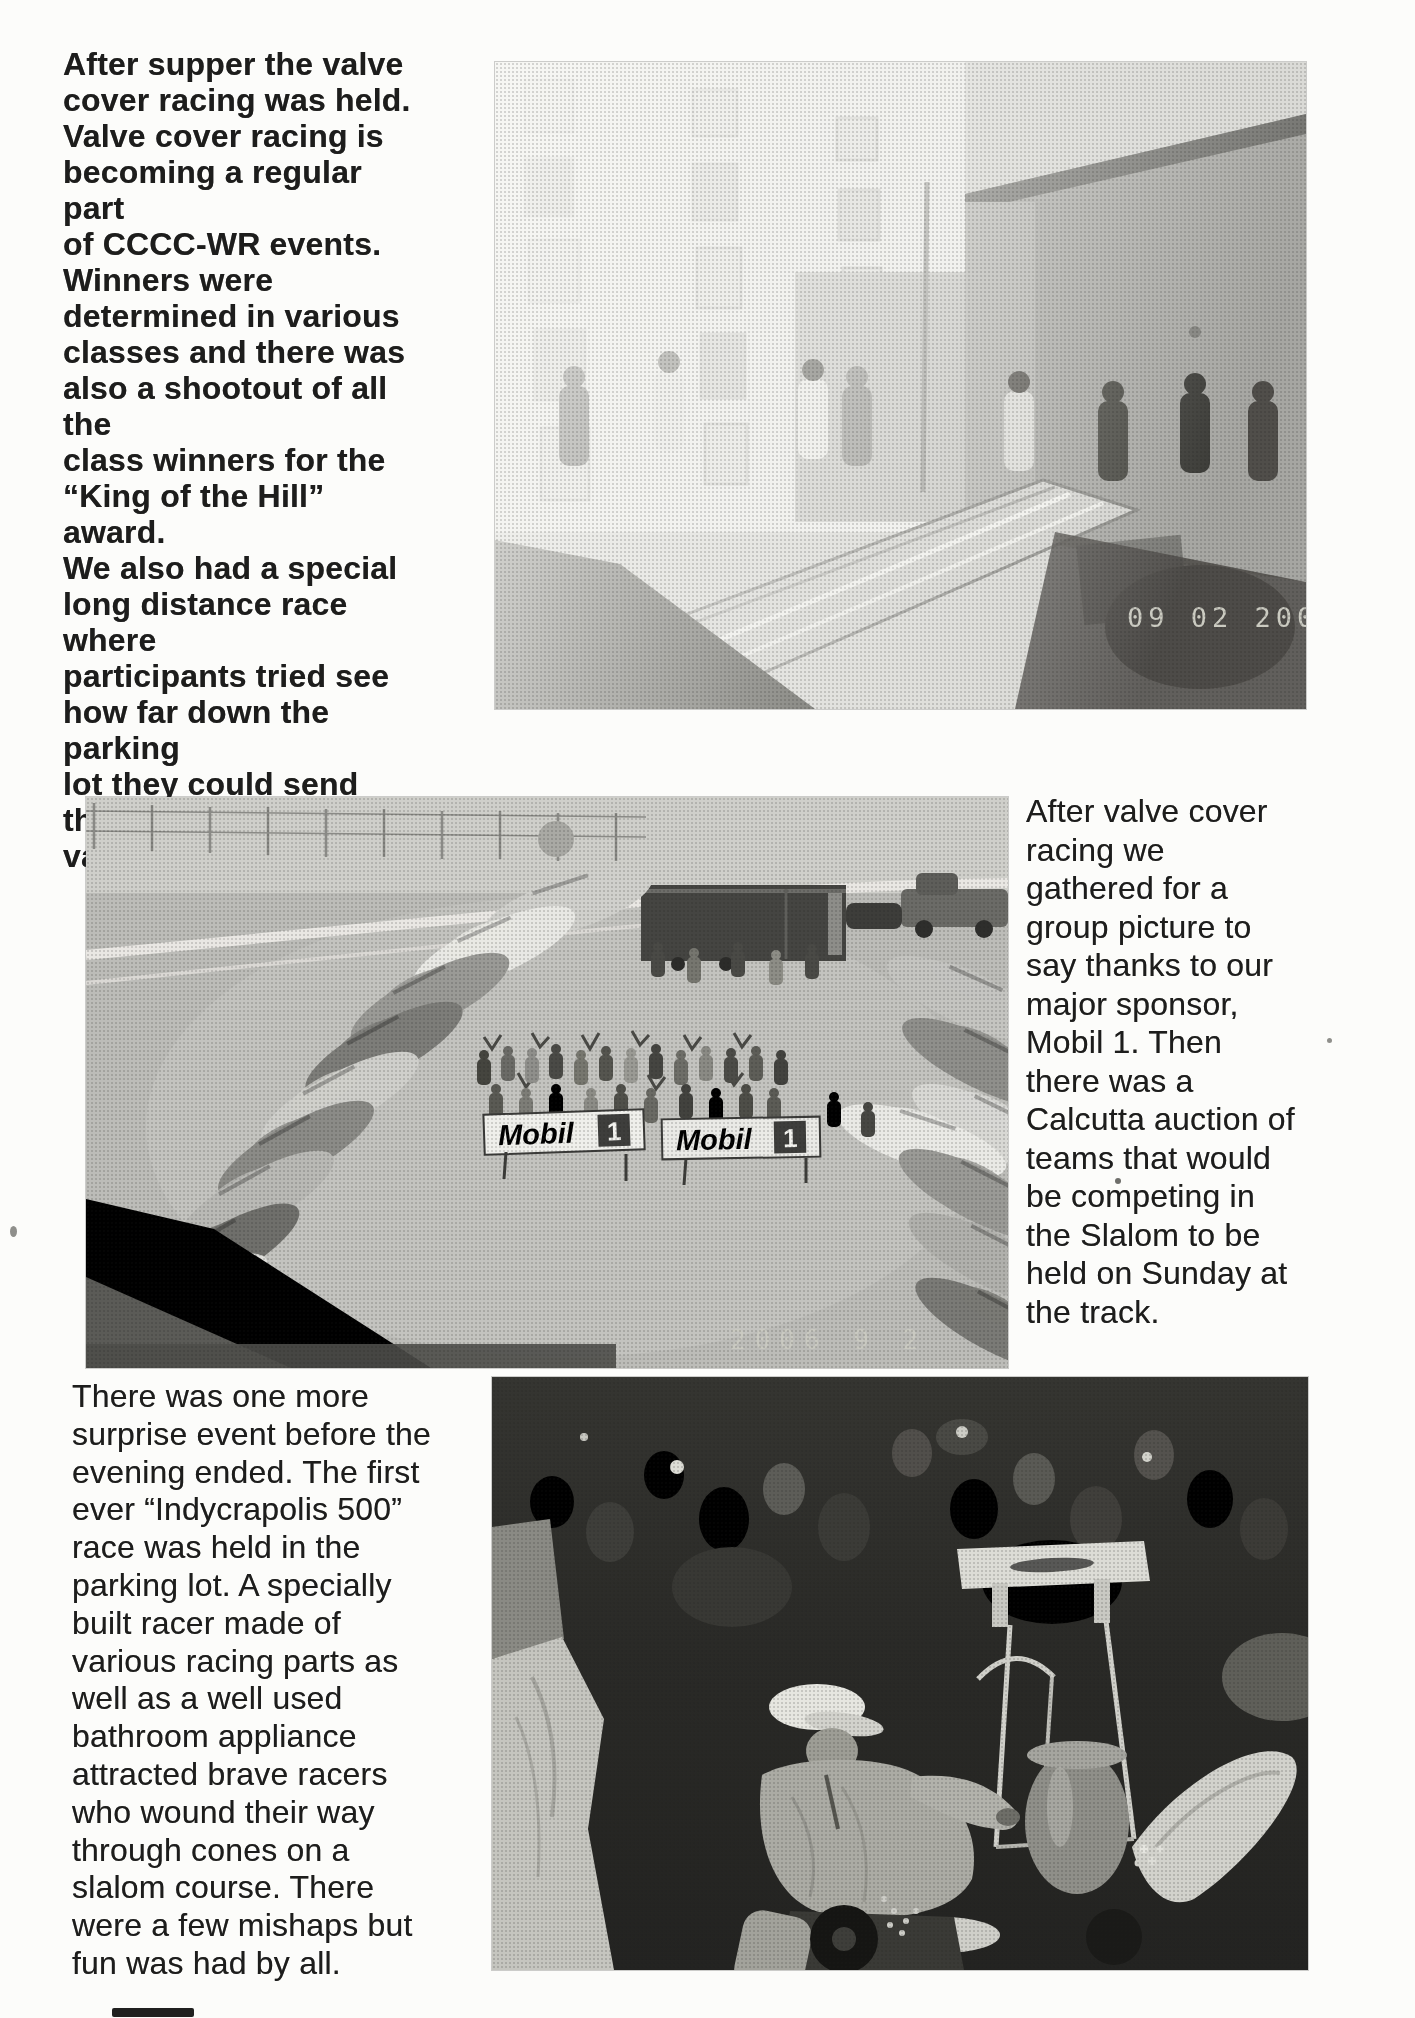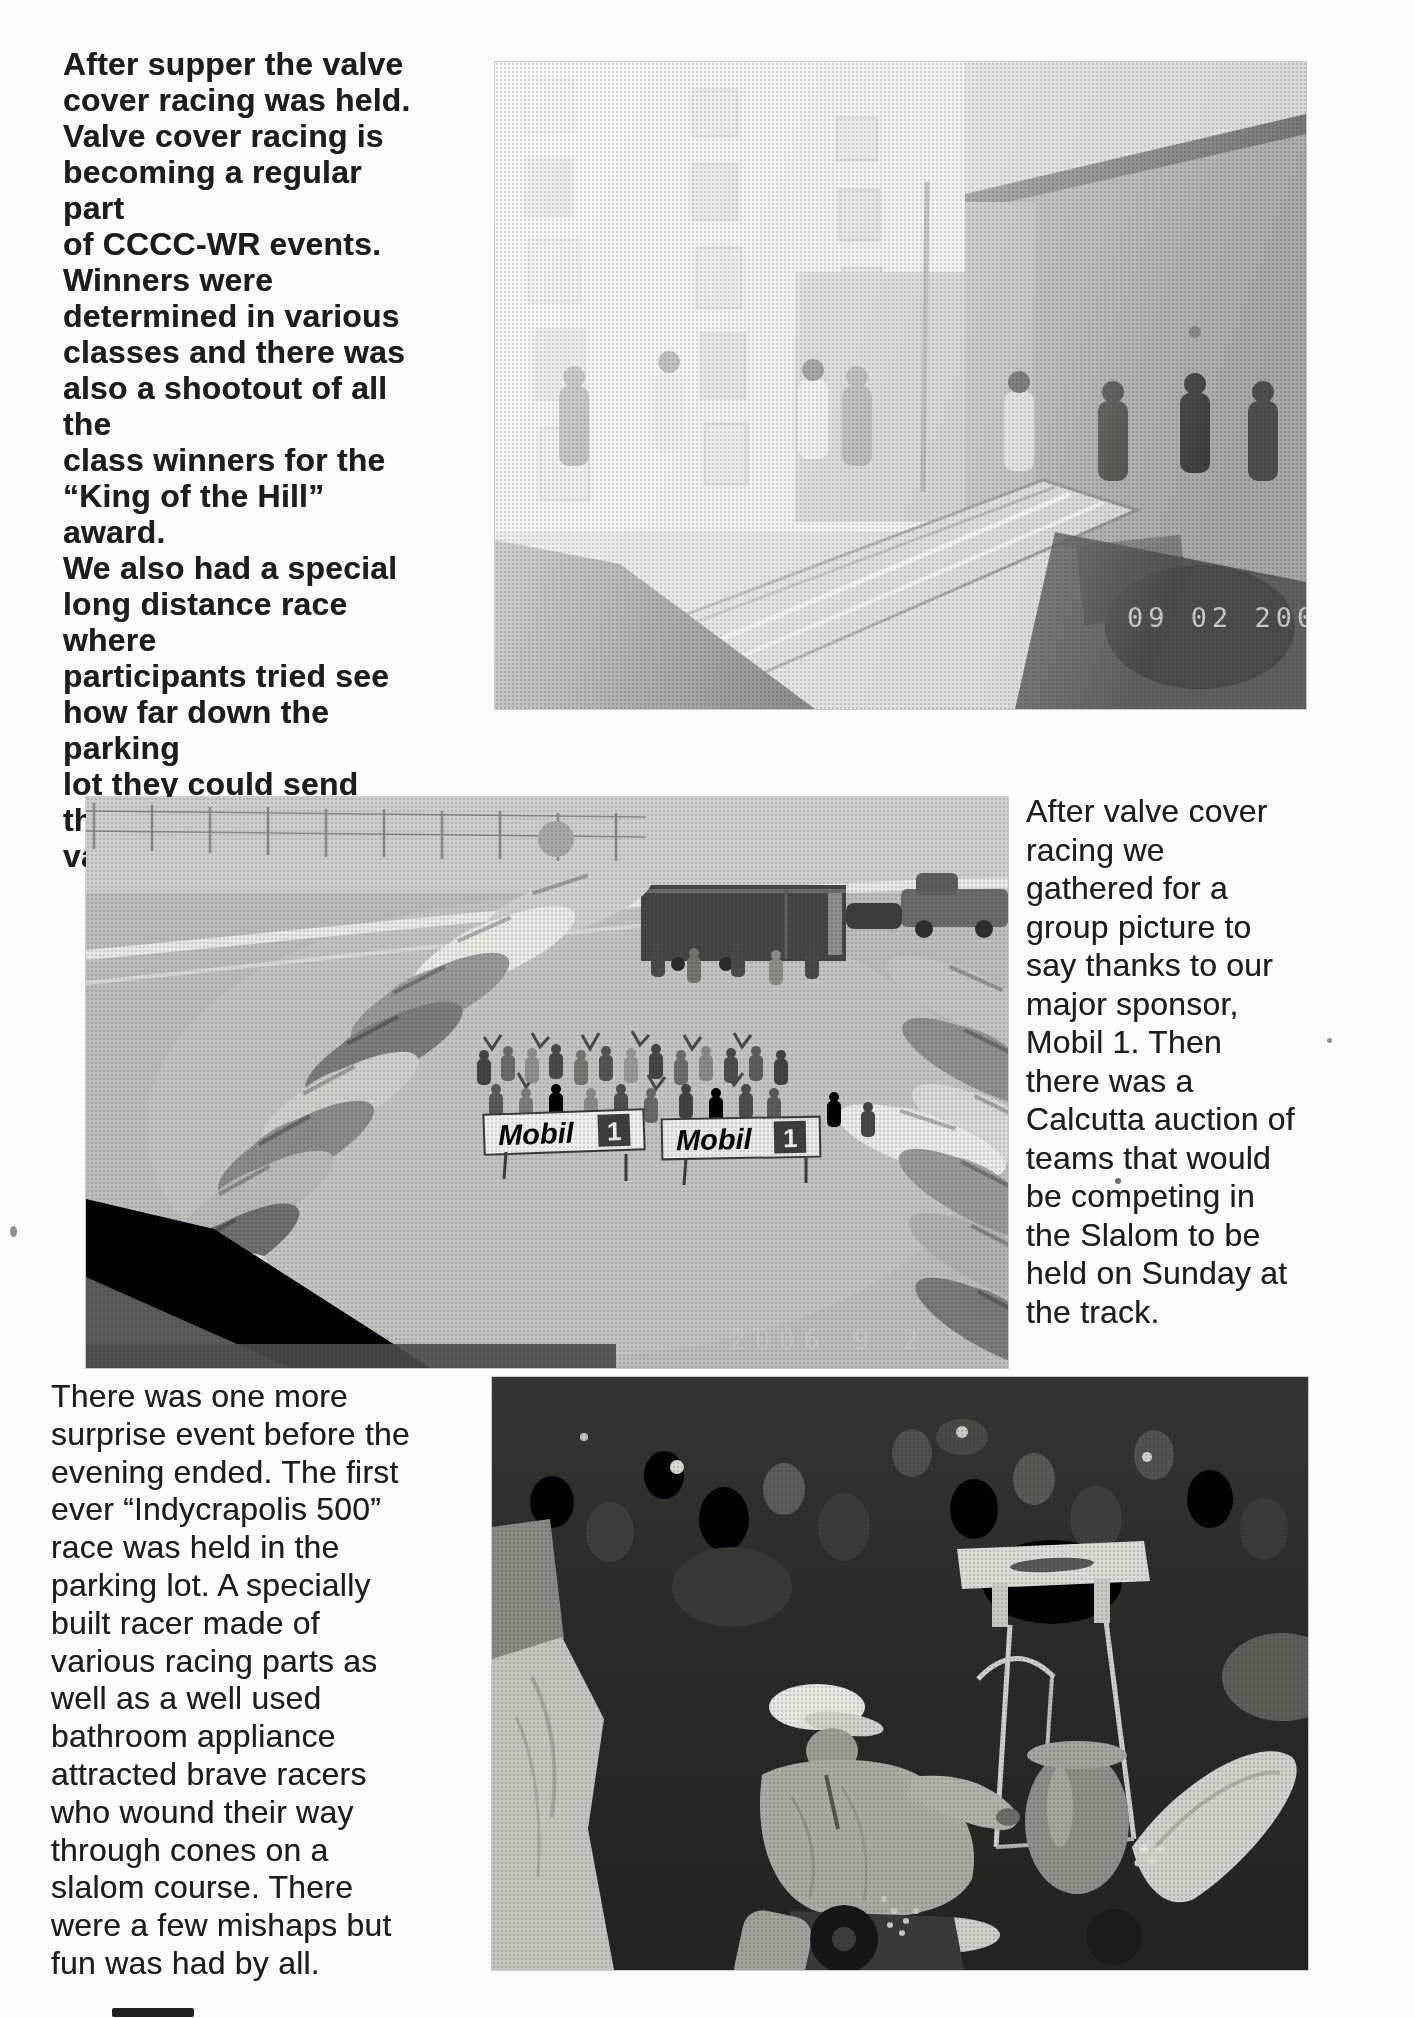--- a/index.html
+++ b/index.html
@@ -15,21 +15,21 @@
   .text-block{
     position:absolute;
     white-space:pre-line;
     font-size:32px;
     letter-spacing:0.2px;
     color:#1d1d1c;
     text-shadow:0 0 0.5px rgba(20,20,20,0.55);
   }
   #text-intro{left:63px;top:46px;width:360px;line-height:36px;font-weight:bold;}
   #text-group{left:1026px;top:792px;width:395px;line-height:38.5px;}
-  #text-indy{left:51px;top:1378px;width:415px;line-height:37.8px;}
+  #text-indy{left:72px;top:1378px;width:415px;line-height:37.8px;}
   .photo{
     position:absolute;
     margin:0;
     overflow:hidden;
     background:#c9c9c5;
     box-shadow:0 0 0 1px rgba(60,60,58,0.25);
   }
   .photo svg{display:block;width:100%;height:100%;}
   
   .photo::after{

